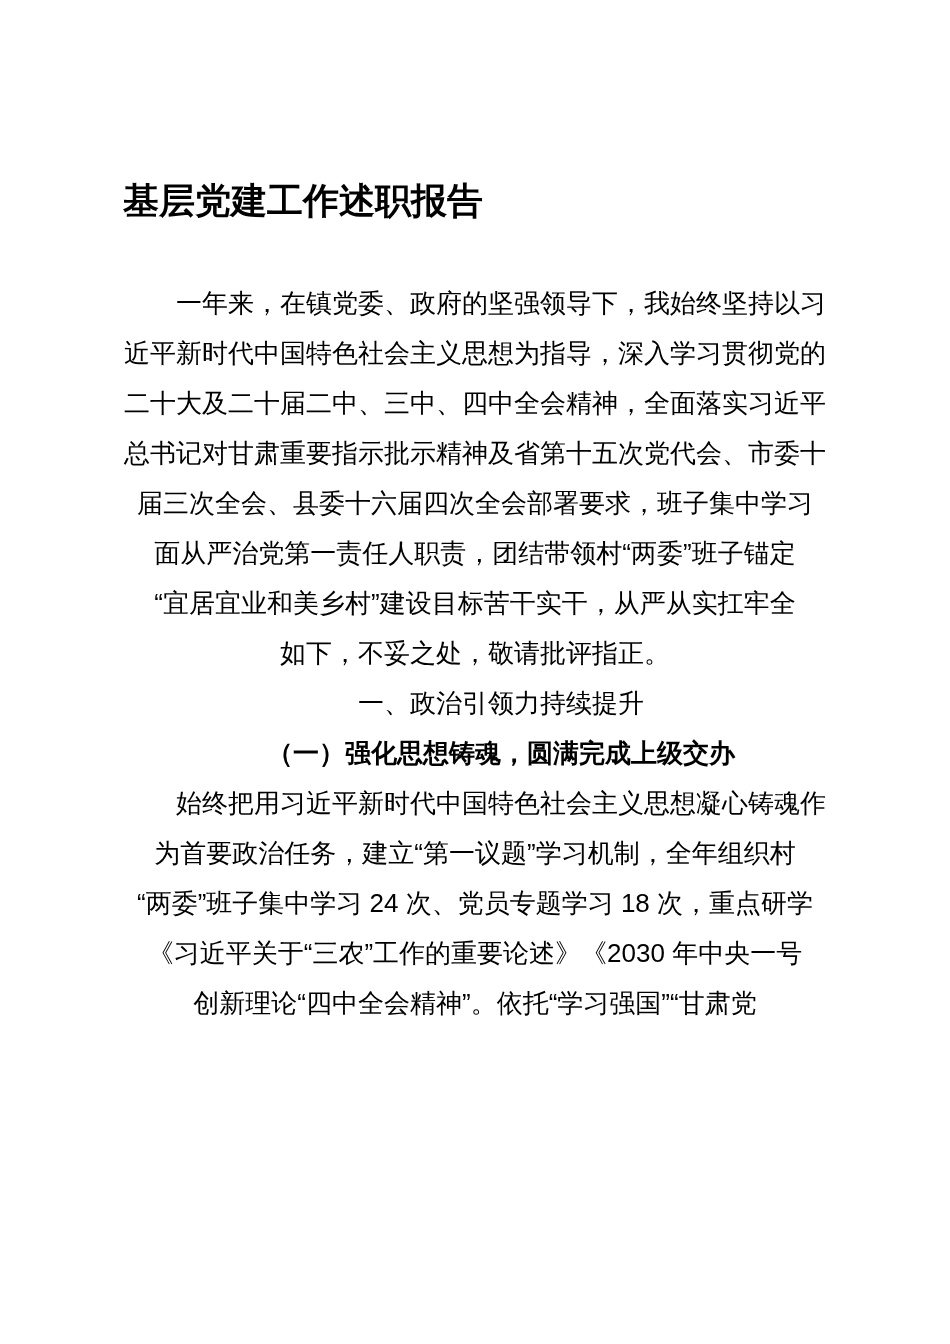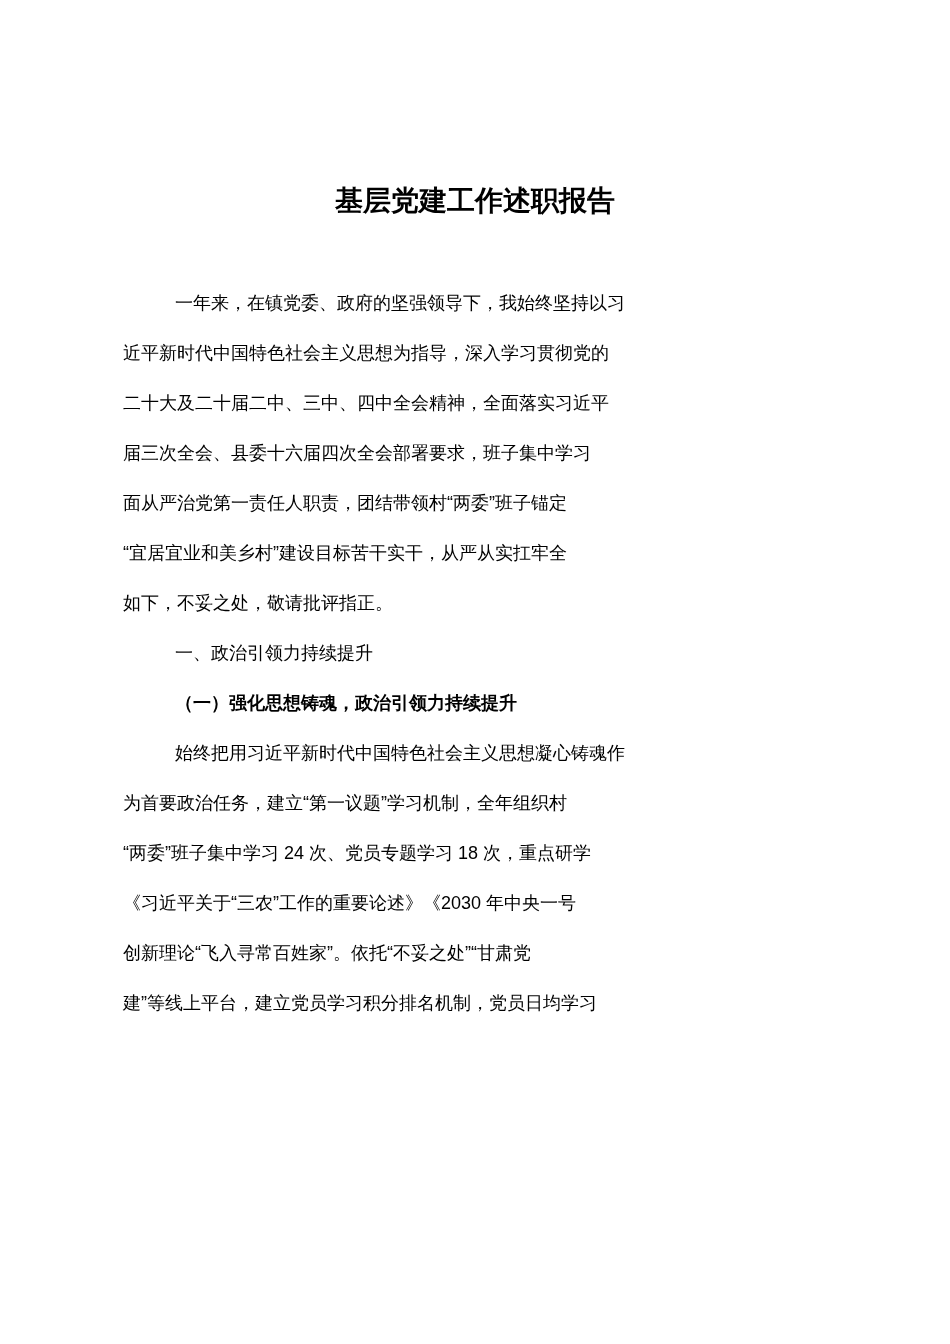--- a/index.html
+++ b/index.html
@@ -13,59 +13,58 @@
   }
   .page {
     position: relative;
     width: 950px;
     height: 1344px;
     background: #ffffff;
     overflow: hidden;
   }
   .doc-title {
     margin: 176px 123px 0 123px;
-    text-align: center;
-    font-size: 28px;
+    font-size: 36px;
     font-weight: 600;
     line-height: 50px;
     letter-spacing: 0px;
     white-space: nowrap;
   }
   .lines {
     margin: 52px 123px 0 123px;
   }
   .line {
-    font-size: 18px;
+    font-size: 26px;
     line-height: 50px;
     height: 50px;
-    text-align: left;
+    text-align: center;
     white-space: nowrap;
     overflow: visible;
   }
   .ind { text-indent: 52px; }
   .bold { font-weight: 700; }
 </style>
 </head>
 <body>
 
 <div class="page">
 
   <div class="doc-title">基层党建工作述职报告</div>
 
   <div class="lines">
     <div class="line ind">一年来，在镇党委、政府的坚强领导下，我始终坚持以习</div>
     <div class="line">近平新时代中国特色社会主义思想为指导，深入学习贯彻党的</div>
     <div class="line">二十大及二十届二中、三中、四中全会精神，全面落实习近平</div>
+    <div class="line">总书记对甘肃重要指示批示精神及省第十五次党代会、市委十</div>
     <div class="line">届三次全会、县委十六届四次全会部署要求，班子集中学习</div>
     <div class="line">面从严治党第一责任人职责，团结带领村“两委”班子锚定</div>
     <div class="line">“宜居宜业和美乡村”建设目标苦干实干，从严从实扛牢全</div>
     <div class="line">如下，不妥之处，敬请批评指正。</div>
     <div class="line ind">一、政治引领力持续提升</div>
-    <div class="line ind bold">（一）强化思想铸魂，政治引领力持续提升</div>
+    <div class="line ind bold">（一）强化思想铸魂，圆满完成上级交办</div>
     <div class="line ind">始终把用习近平新时代中国特色社会主义思想凝心铸魂作</div>
     <div class="line">为首要政治任务，建立“第一议题”学习机制，全年组织村</div>
     <div class="line">“两委”班子集中学习 24 次、党员专题学习 18 次，重点研学</div>
     <div class="line">《习近平关于“三农”工作的重要论述》《2030 年中央一号</div>
-    <div class="line">创新理论“飞入寻常百姓家”。依托“不妥之处”“甘肃党</div>
-    <div class="line">建”等线上平台，建立党员学习积分排名机制，党员日均学习</div>
+    <div class="line">创新理论“四中全会精神”。依托“学习强国”“甘肃党</div>
   </div>
 
 </div>
 
 </body></html>

